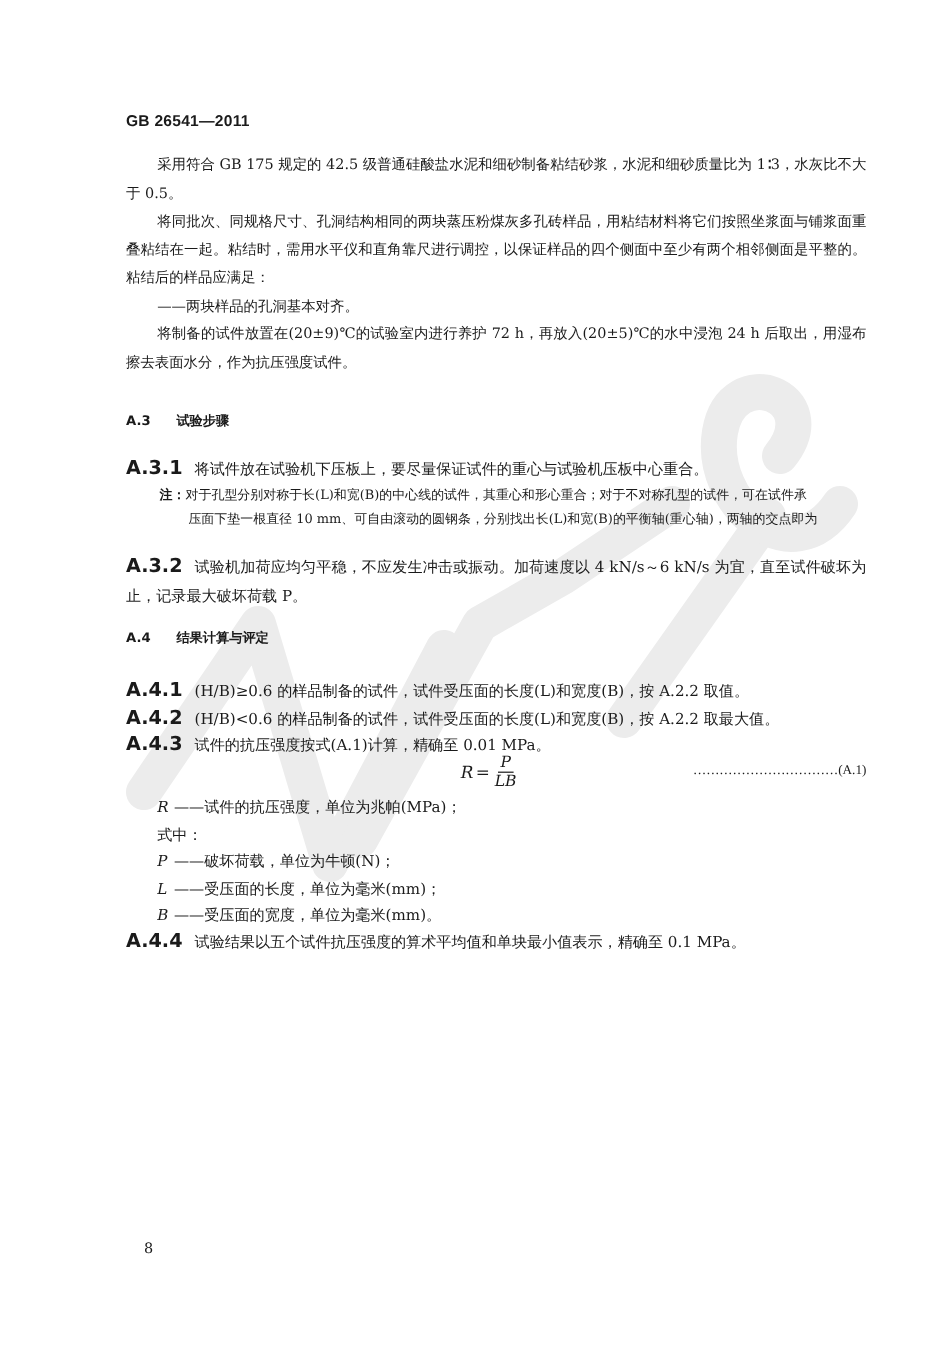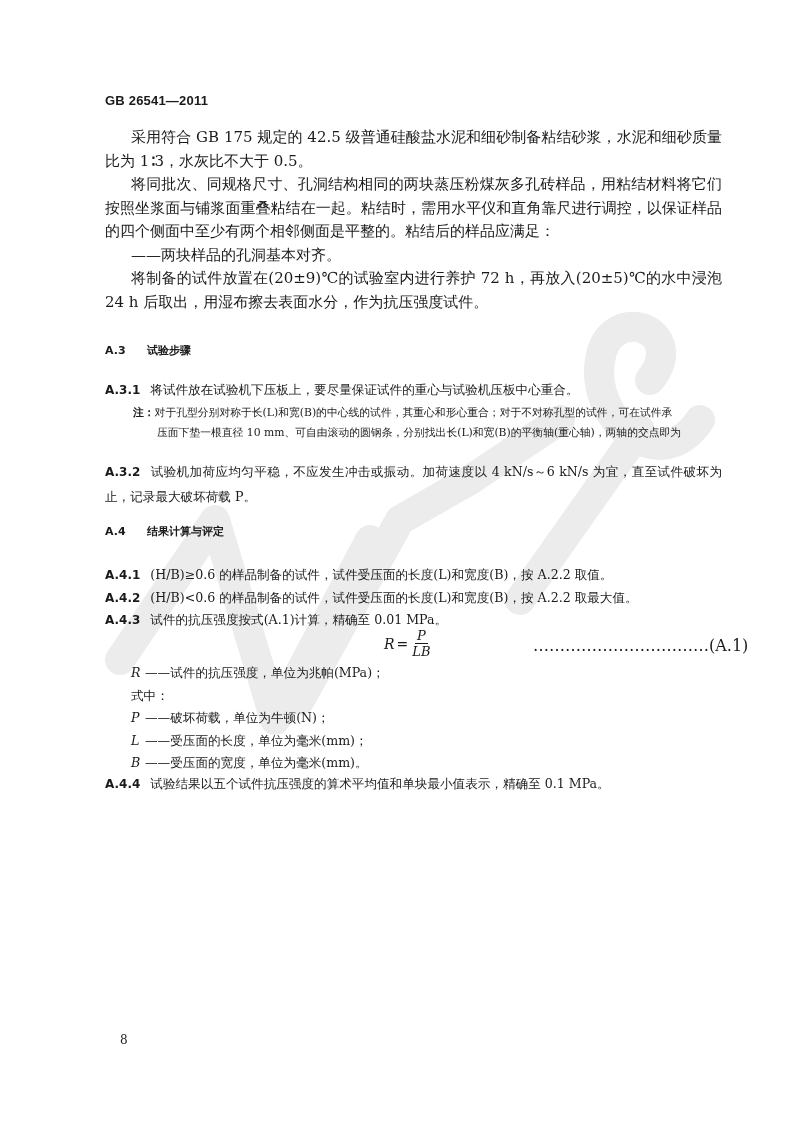--- a/index.html
+++ b/index.html
@@ -8,38 +8,38 @@
     font-family: "DejaVu Serif", "Liberation Serif", serif;
     color: #1a1a1a;
   }
   .watermark { position: absolute; left: 0; top: 0; width: 793px; height: 1122px; pointer-events: none; z-index: 0; }
   .page { position: absolute; left: 0; top: 0; width: 793px; height: 1122px; z-index: 1; margin-left: 24px; }
   .header {
     position: absolute; left: 81px; top: 93px;
     font-family: "Liberation Sans", "DejaVu Sans", sans-serif;
     font-size: 13px; font-weight: bold; letter-spacing: 0.2px;
   }
-  .block { position: absolute; left: 81px; width: 617px; font-size: 15px; line-height: 23.5px; }
+  .block { position: absolute; left: 81px; width: 617px; font-size: 12px; line-height: 23.5px; }
   .p { text-indent: 26px; margin: 0; text-align: justify; }
   .dash { margin: 0; padding-left: 26px; }
   .sec {
     position: absolute; left: 81px;
     font-family: "DejaVu Sans", "Liberation Sans", sans-serif;
     font-size: 11px; font-weight: bold;
   }
   .sec .num { display: inline-block; width: 42px; }
   .item { position: absolute; left: 81px; width: 617px; font-size: 12.6px; line-height: 23.5px; text-align: justify; }
-  .item .num { font-family: "DejaVu Sans", "Liberation Sans", sans-serif; font-weight: bold; font-size: 12px; display: inline-block; margin-right: 10px; }
+  .item .num { font-family: "DejaVu Sans", "Liberation Sans", sans-serif; font-weight: bold; font-size: 16px; display: inline-block; margin-right: 10px; }
   .note { position: absolute; left: 109px; width: 589px; font-size: 10.8px; line-height: 20px; }
   .note .lbl { font-family: "DejaVu Sans", sans-serif; font-weight: bold; }
   .note .indent { padding-left: 24px; }
   .formula { position: absolute; top: 628px; left: 360px; font-size: 14px; font-style: italic; display: flex; align-items: center; }
   .frac { display: inline-flex; flex-direction: column; align-items: center; margin-left: 4px; font-size: 13px; line-height: 15px; }
   .frac .top { border-bottom: 1px solid #1a1a1a; padding: 0 2px; }
-  .eqref { position: absolute; top: 636px; left: 509px; width: 189px; font-size: 16px; text-align: right; white-space: nowrap; }
+  .eqref { position: absolute; top: 636px; left: 509px; width: 189px; font-size: 11px; text-align: right; white-space: nowrap; font-family: Liberation Serif, serif; }
   .wherelist { position: absolute; left: 107px; top: 662px; font-size: 12.6px; line-height: 22.5px; }
   .wherelist .sym { font-style: italic; display: inline-block; width: 14px; }
   .pagenum { position: absolute; left: 96px; top: 1033px; font-size: 12px; }
 </style>
 </head>
 <body>
 
 <svg class="watermark" viewBox="0 0 793 1122" xmlns="http://www.w3.org/2000/svg">
   <g fill="none" stroke="#ececec" stroke-width="30" stroke-linecap="round" stroke-linejoin="round">
     <path d="M120 660 L215 520 L275 720 L370 540"></path>

